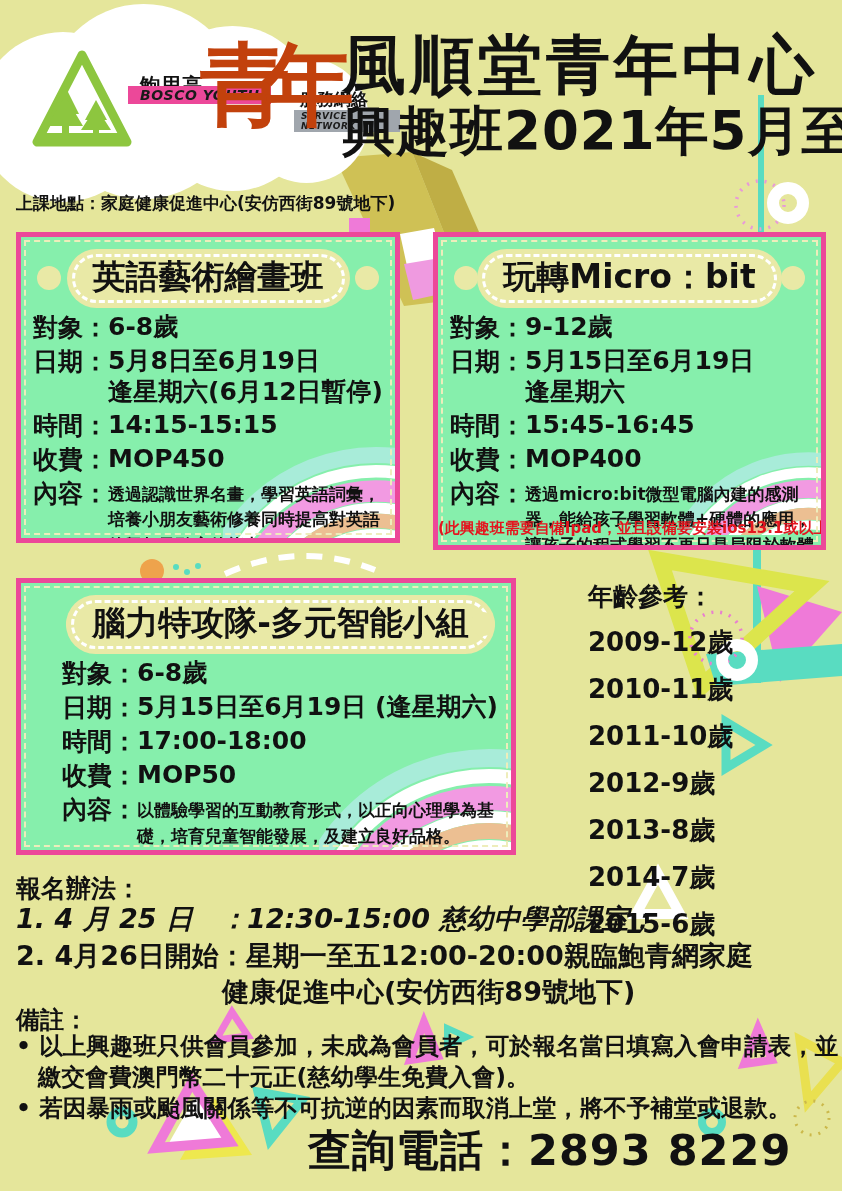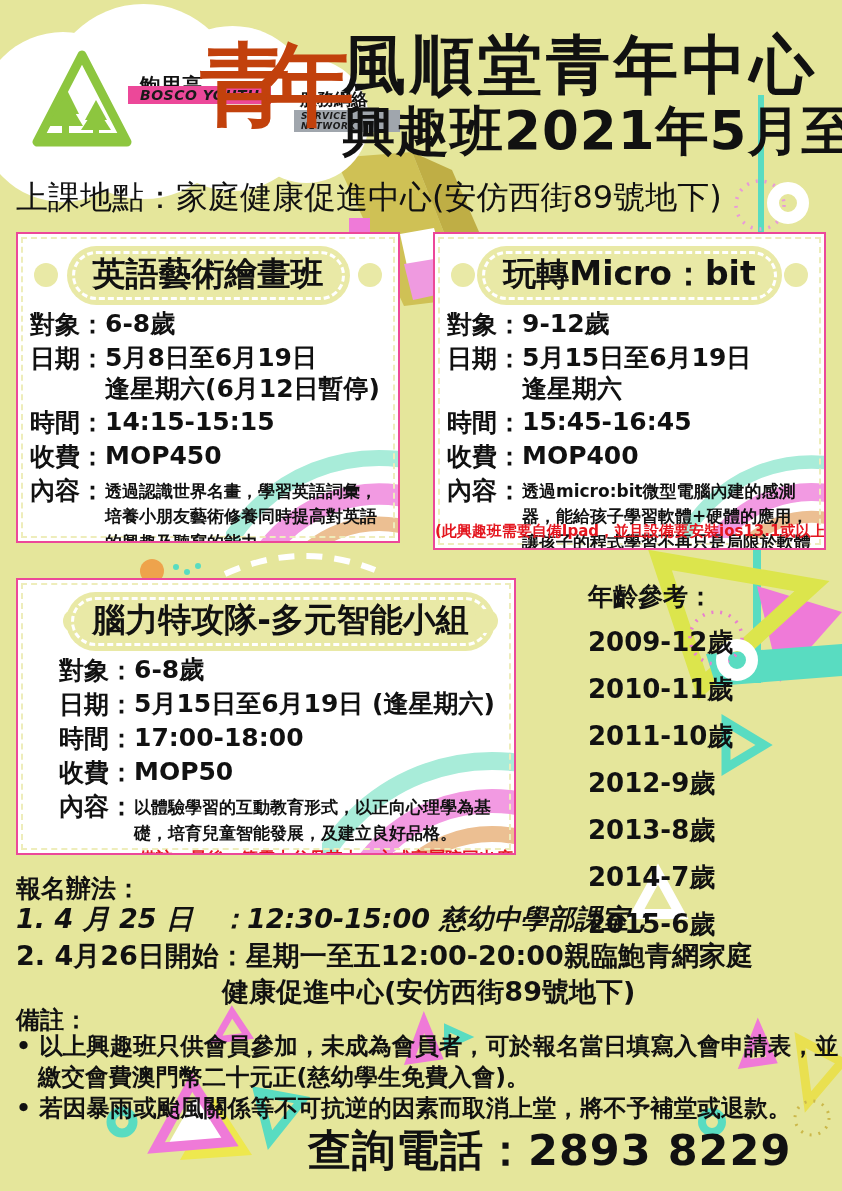--- a/index.html
+++ b/index.html
@@ -24,23 +24,23 @@
   .youth-glyph{position:absolute; left:200px; top:40px; color:#c2410c; font-weight:800;
                font-size:90px; line-height:1; letter-spacing:-26px; z-index:1;}
   .net-zh{position:absolute; left:300px; top:88px; font-size:17px; font-weight:800;}
   .net-bar{position:absolute; left:294px; top:110px; background:#a0a6ad; color:#1a1a1a;
            font-size:9px; font-style:italic; font-weight:700; letter-spacing:.5px; padding:1px 7px;}
   
   .title1{position:absolute; left:342px; top:22px; font-size:64px; font-weight:800;
           letter-spacing:4px; white-space:nowrap; z-index:2;}
   .title2{position:absolute; left:342px; top:96px; font-size:53px; font-weight:800;
           letter-spacing:1px; white-space:nowrap; z-index:2;}
-  .location{position:absolute; left:16px; top:176px; font-size:32px; font-weight:400; z-index:2;}
-  
-  .box{position:absolute; background:#ffffff; border:2px solid #ec4899; box-sizing:border-box;
+  .location{position:absolute; left:16px; top:192px; font-size:17px; font-weight:700; z-index:2;}
+  
+  .box{position:absolute; background:#86efac; border:5px solid #ec4899; box-sizing:border-box;
        overflow:hidden; z-index:2;}
   .box1{left:16px;  top:232px; width:384px; height:311px;}
   .box2{left:433px; top:232px; width:393px; height:318px;}
   .box3{left:16px;  top:578px; width:500px; height:277px;padding-left:29px;}
   .box-dash{position:absolute; inset:3px; border:2px dashed #eeedbb; pointer-events:none; z-index:1;}
   .rainbow{position:absolute; right:-8px; bottom:-8px; z-index:0;}
   .pill-row{position:relative; margin-top:12px; height:58px; display:flex;
             justify-content:center; align-items:center; z-index:2;}
   .pill{position:relative; background:#e9e9a6; border-radius:40px;
         padding:6px 26px 8px; font-size:33px; font-weight:800; white-space:nowrap;}

